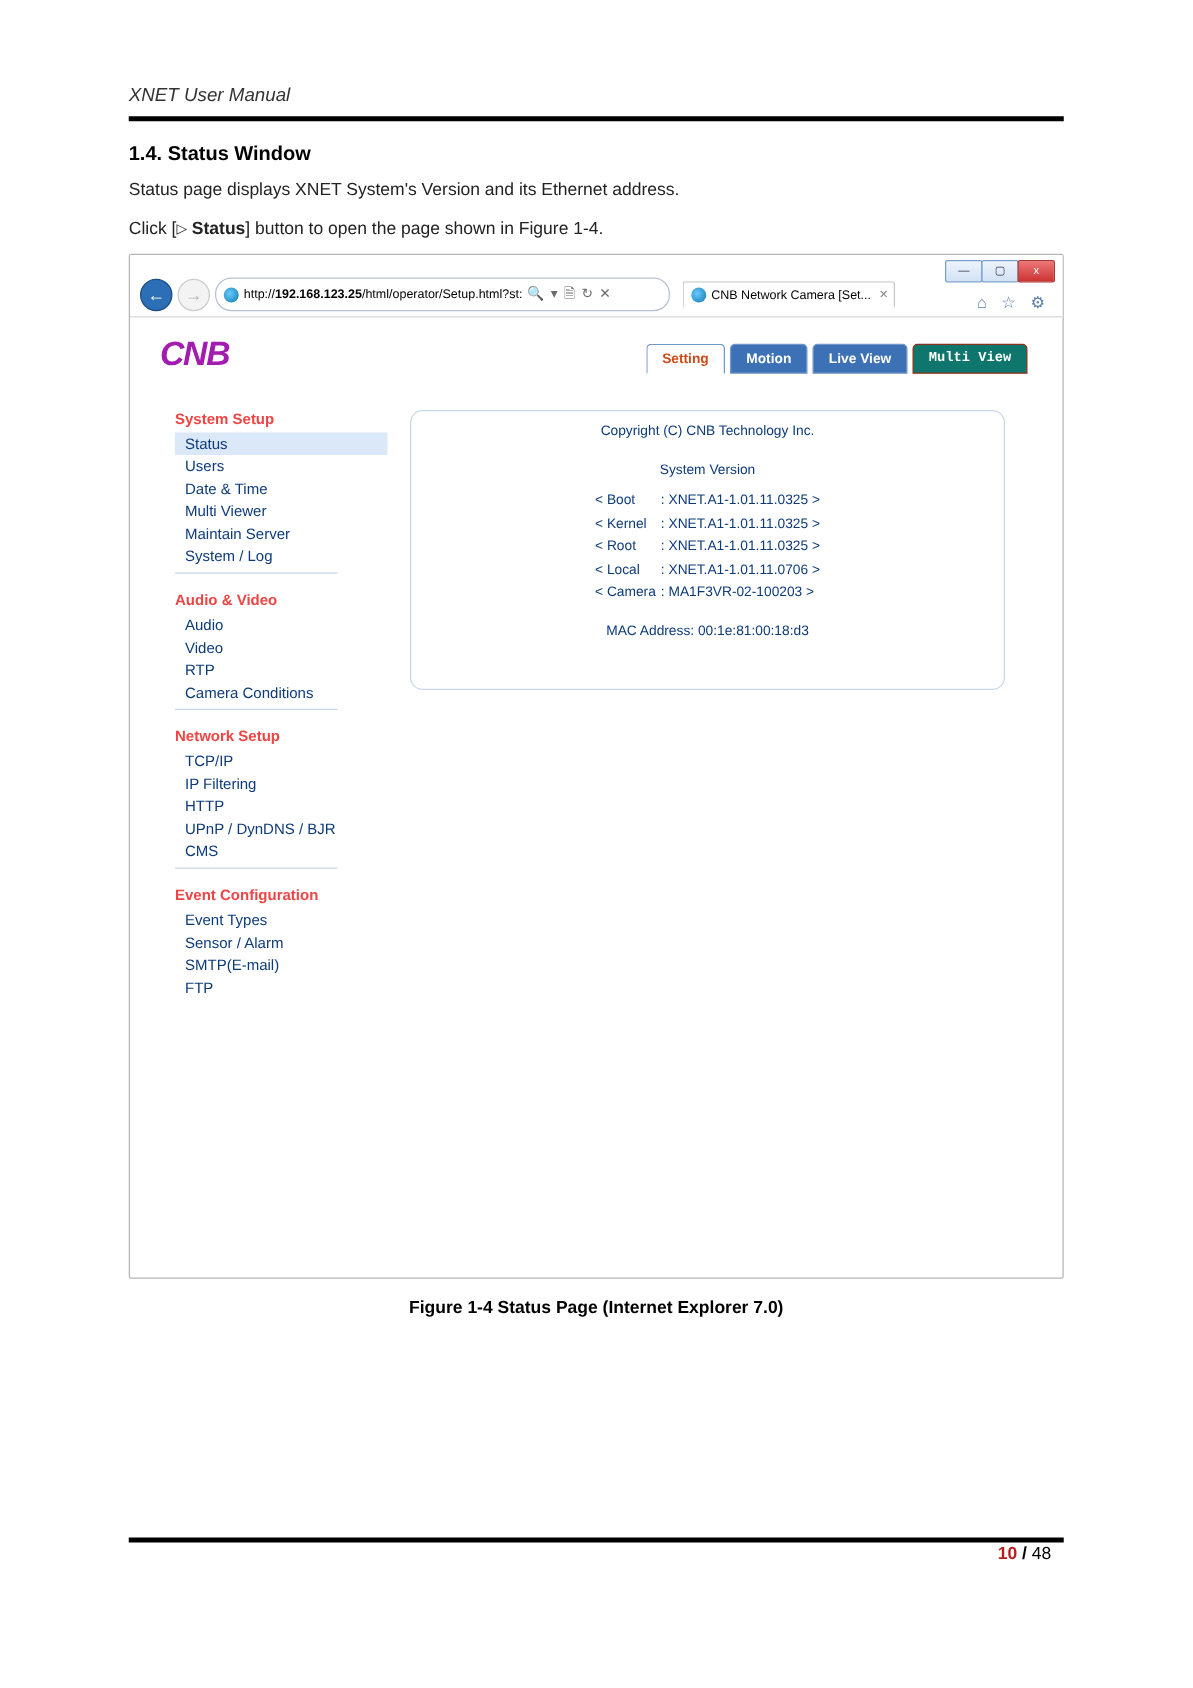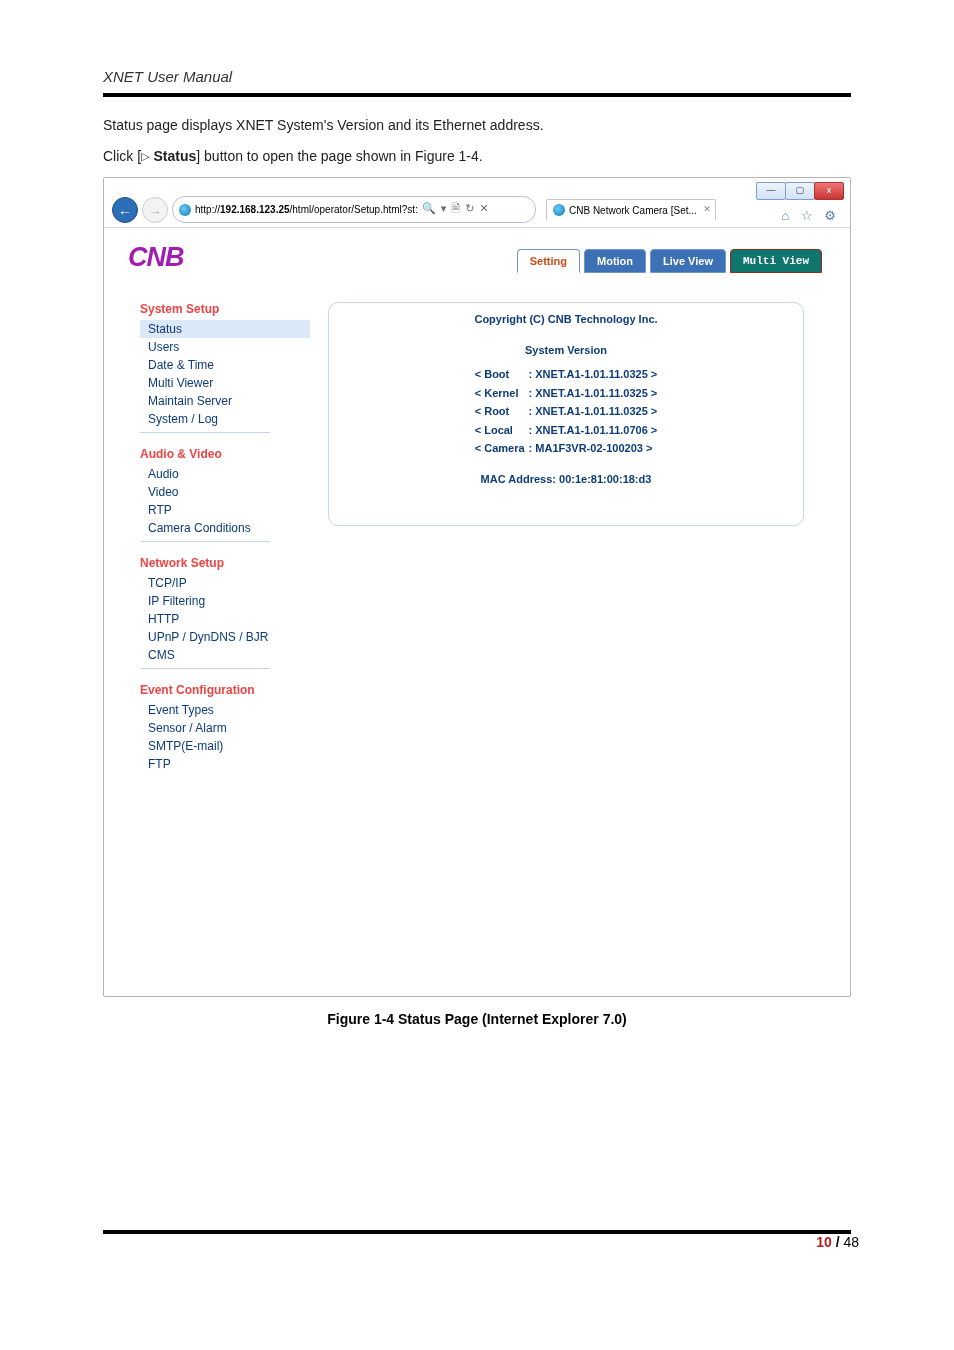--- a/index.html
+++ b/index.html
@@ -196,52 +196,52 @@
     font-size: 11.5px;
     padding: 4px 0;
     color: #05153a;
   }
   .panelbody {
     font-size: 11px;
     color: #0d3b7a;
     text-align:center;
     padding-top: 6px;
     line-height: 1.5;
-    font-weight: bold;
   }
   .vers-table { margin: 6px auto 0 auto; text-align:left; font-size:11px; color:#0d3b7a; }
   .vers-table td { padding: 0 1px; white-space: nowrap; }
   .vers-table td.k { text-align:left; }
 
   
   .figcap {
     text-align:center;
     font-weight:bold;
     font-size: 14px;
     margin: 14px 0 0 0;
   }
 
   
   .doc-hr-bottom {
     border:none; border-top:4px solid #000;
     position:absolute; left:103px; right:103px; top:1222px;
   }
   .page-footer {
-    position:absolute; right:95px; top:1234px;
+    position:absolute; right:113px; top:1234px;
     font-size: 14px;
   }
   .page-footer .cur { font-weight:bold; color:#b91d1d; }
 </style>
 </head>
 <body>
 
 <div class="doc">
   <div class="doc-header">XNET User Manual</div>
   <hr class="doc-hr-top">
 
+  <div class="section-title">1.4. Status Window</div>
   <p>Status page displays XNET System's Version and its Ethernet address.</p>
   <p>
     <span>Click [</span><span class="triangle">▷</span>
     <b>Status</b><span>] button to open the page shown in Figure 1-4.</span>
   </p>
 
   <div class="browser">
     <div class="chrome">
       <div class="win-controls">
         <div class="win-btn">—</div>

